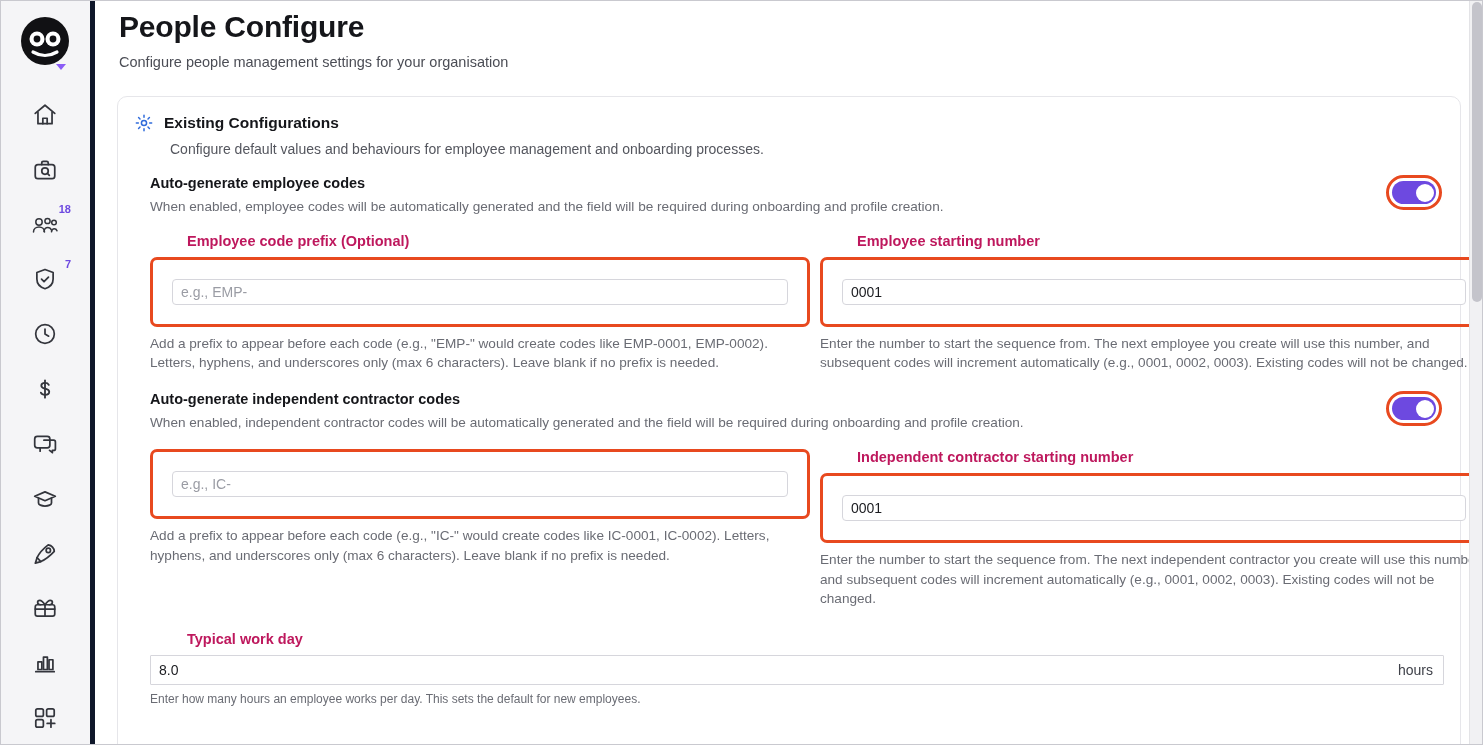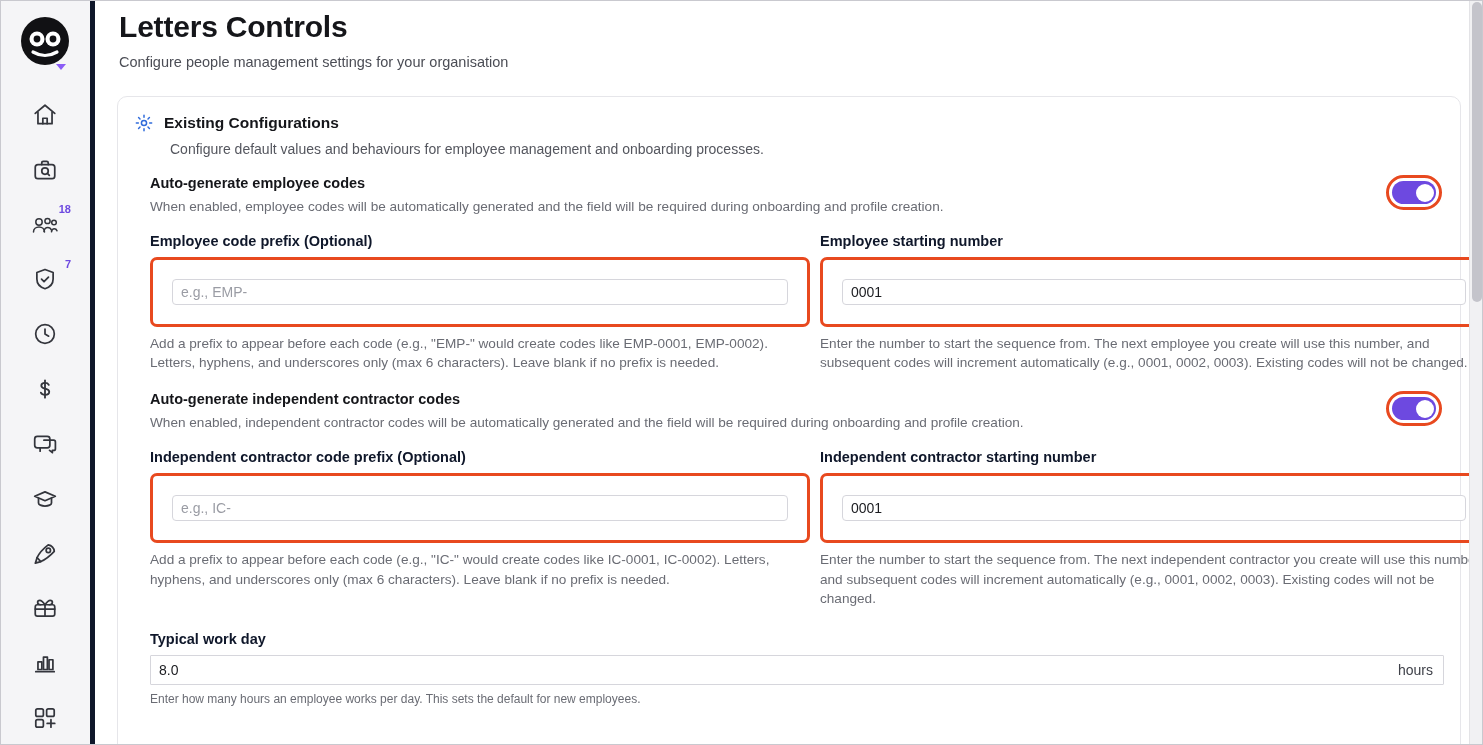--- a/index.html
+++ b/index.html
@@ -155,22 +155,23 @@
     display: flex;
     gap: 10px;
     margin-top: 16px;
     padding-left: 16px;
   }
   .field-col { width: 660px; flex: 0 0 660px; }
   .field-col.right { width: 668px; flex: 0 0 668px; }
   .field-label {
     font-size: 14.5px;
     font-weight: bold;
-    color: #0f172a;
+    color: #be185d;
     margin-bottom: 8px;
+    margin-left: 37px;
   }
   .input-outline {
     border: 3px solid #e8491f;
     border-radius: 7px;
     padding: 19px;
   }
   .txt-input {
     width: 100%;
     height: 26px;
     border: 1px solid #d6d6dc;
@@ -362,21 +363,21 @@
         <rect x="13.5" y="3.5" width="7" height="7" rx="1.6"></rect>
         <rect x="3.5" y="13.5" width="7" height="7" rx="1.6"></rect>
         <path d="M14 17h7M17.5 13.5v7"></path>
       </svg>
     </div>
   </div>
 
   <div class="main">
 
     <div class="page-head">
-      <div class="page-title">Letters Controls</div>
+      <div class="page-title">People Configure</div>
       <div class="page-sub">Configure people management settings for your organisation</div>
     </div>
 
     <div class="card">
 
       <div class="card-head">
         <svg width="20" height="20" viewBox="0 0 24 24" fill="none" stroke="#2f6bdb" stroke-width="1.8" stroke-linecap="round" stroke-linejoin="round">
           <circle cx="12" cy="12" r="3.1"></circle>
           <path d="M12 2.8v2.4M12 18.8v2.4M2.8 12h2.4M18.8 12h2.4M5.5 5.5l1.7 1.7M16.8 16.8l1.7 1.7M18.5 5.5l-1.7 1.7M7.2 16.8 5.5 18.5"></path>
         </svg>
@@ -424,21 +425,20 @@
           <div class="toggle-outline">
             <div class="toggle">
               <span class="knob"></span>
             </div>
           </div>
         </div>
       </div>
 
       <div class="fields">
         <div class="field-col">
-          <div class="field-label">Independent contractor code prefix (Optional)</div>
           <div class="input-outline">
             <input class="txt-input" type="text" placeholder="e.g., IC-" style="">
           </div>
           <div class="field-help">Add a prefix to appear before each code (e.g., "IC-" would create codes like IC-0001, IC-0002). Letters, hyphens, and underscores only (max 6 characters). Leave blank if no prefix is needed.</div>
         </div>
         <div class="field-col right">
           <div class="field-label">Independent contractor starting number</div>
           <div class="input-outline">
             <input class="txt-input" type="text" value="0001" style="">
           </div>

